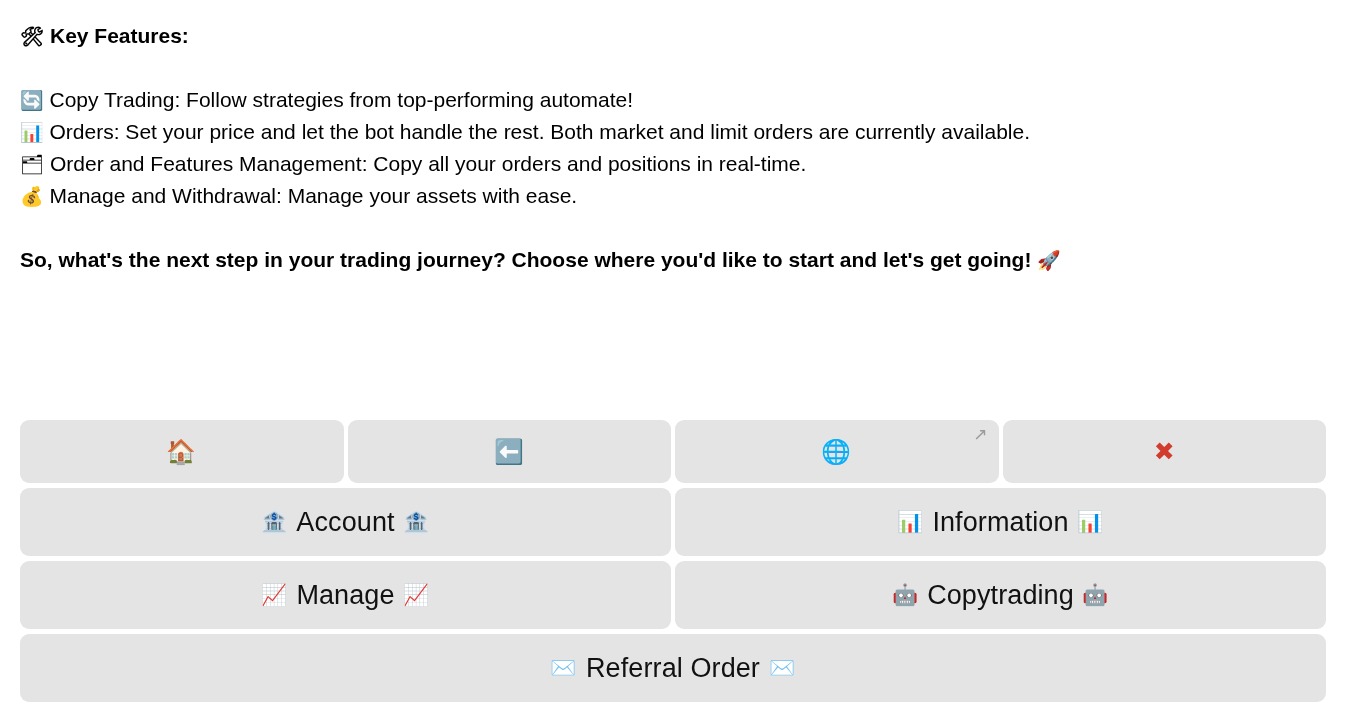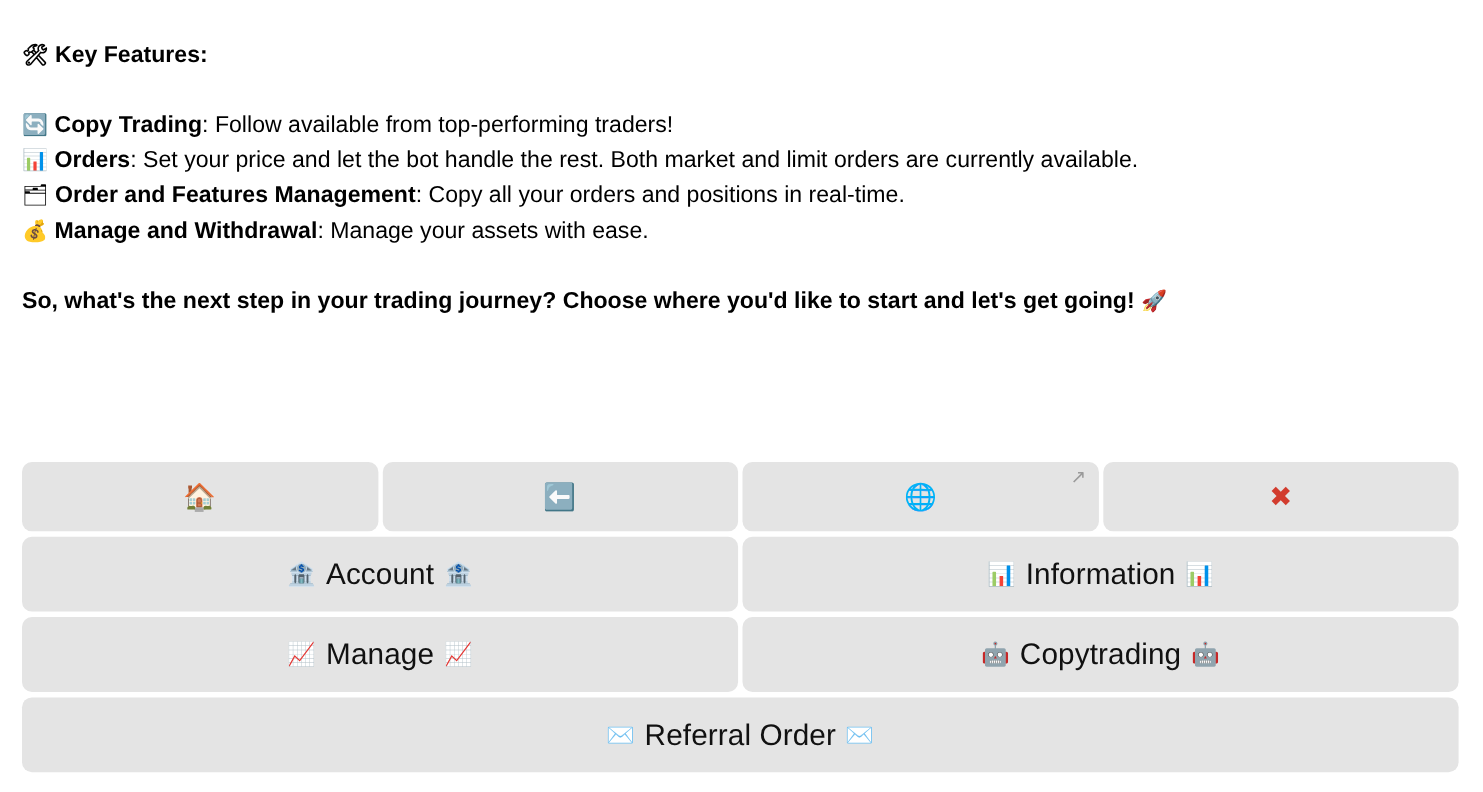--- a/index.html
+++ b/index.html
@@ -10,21 +10,21 @@
     height: 720px;
     overflow: hidden;
   }
   body {
     font-family: "Liberation Sans", "DejaVu Sans", sans-serif;
     color: #000000;
     -webkit-font-smoothing: antialiased;
   }
 
   .message {
-    padding: 34px 20px 0 20px;
+    padding: 20px 20px 0 20px;
     box-sizing: border-box;
   }
 
   .heading {
     font-weight: bold;
     font-size: 21px;
     line-height: 32px;
     margin-bottom: 0;
   }
 
@@ -36,21 +36,21 @@
   .feature-block {
     margin-top: 32px;
   }
 
   .feature-line {
     font-size: 21px;
     line-height: 32px;
   }
 
   .feature-line b {
-    font-weight: bold;
+    font-weight: normal;
     text-align: center;
   }
 
   .cta {
     margin-top: 32px;
     font-weight: bold;
     font-size: 21px;
     line-height: 32px;
   }
 
@@ -132,21 +132,21 @@
 
   <div class="heading">
     <span class="emoji">🛠</span>
     <span>Key Features:</span>
   </div>
 
   <div class="feature-block">
 
     <div class="feature-line">
       <span class="emoji">🔄</span>
-      <b>Copy Trading</b><span>: Follow available from top-performing traders!</span>
+      <b>Copy Trading</b><span>: Follow strategies from top-performing automate!</span>
     </div>
 
     <div class="feature-line">
       <span class="emoji">📊</span>
       <b>Orders</b><span>: Set your price and let the bot handle the rest. Both market and limit orders are currently available.</span>
     </div>
 
     <div class="feature-line">
       <span class="emoji">🗂</span>
       <b>Order and Features Management</b><span>: Copy all your orders and positions in real-time.</span>

